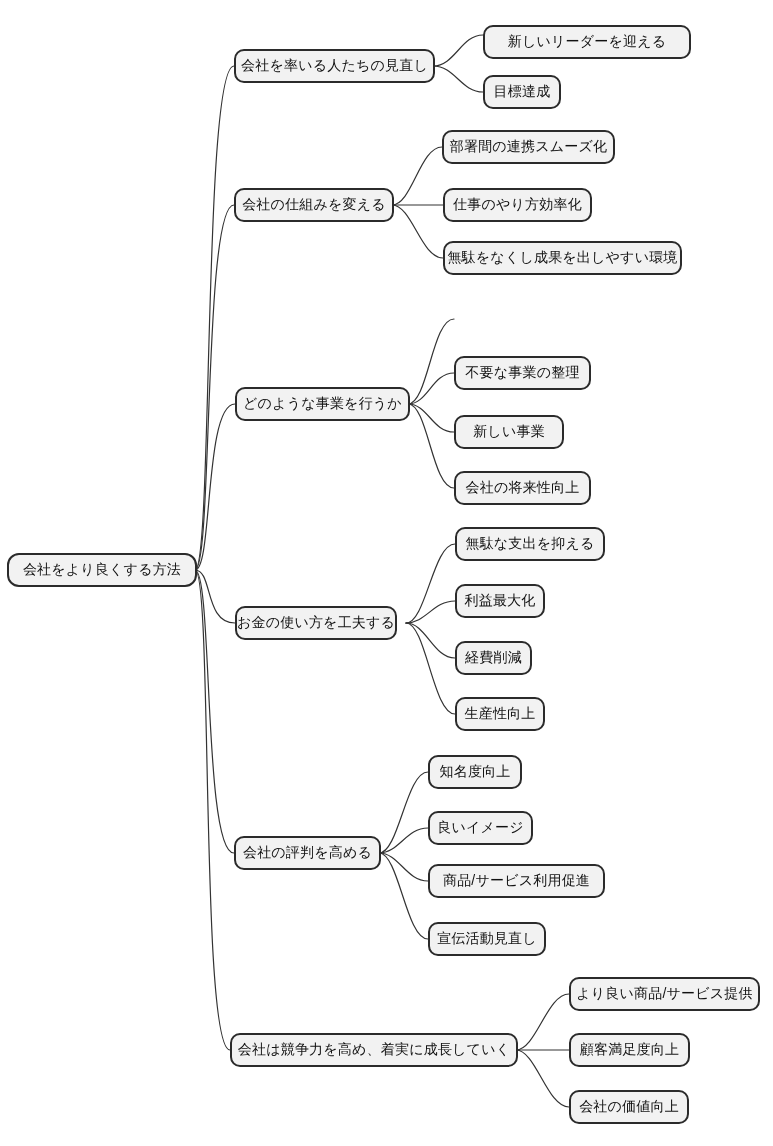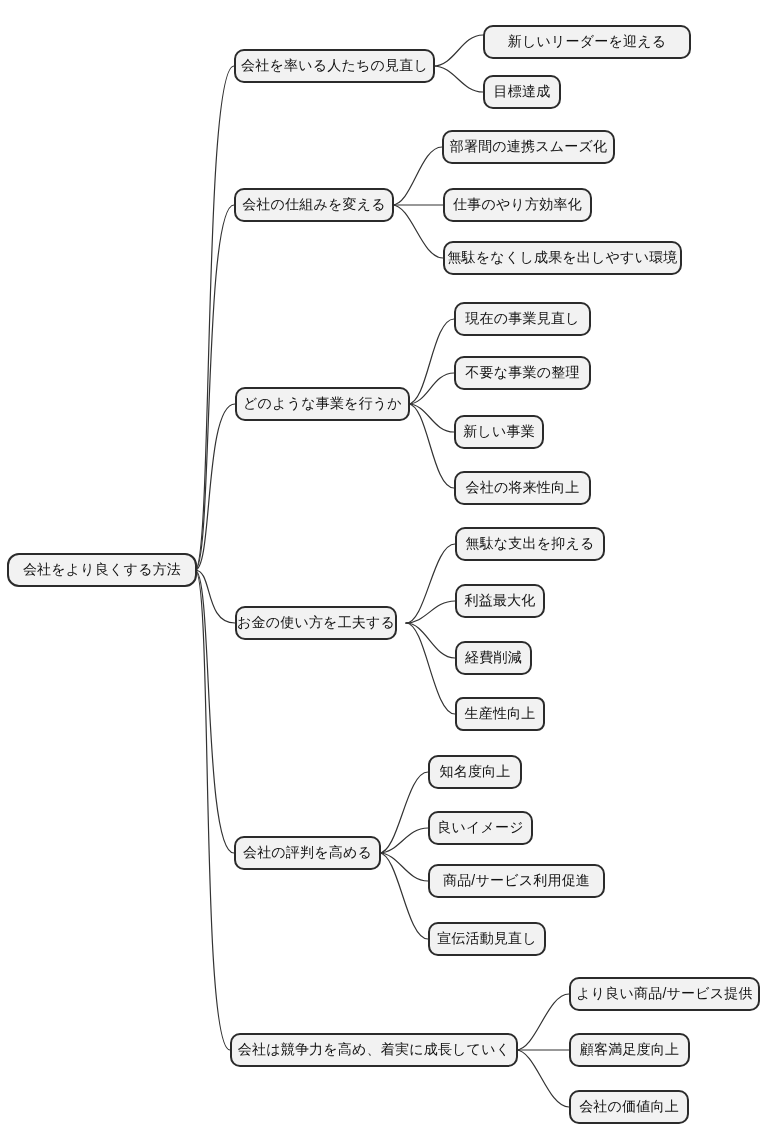--- a/index.html
+++ b/index.html
@@ -98,29 +98,28 @@
   <div class="node" style="left:234px;top:853px;width:147px;">会社の評判を高める</div>
   <div class="node" style="left:230px;top:1050px;width:288px;">会社は競争力を高め、着実に成長していく</div>
 
   <div class="node" style="left:483px;top:42px;width:208px;">新しいリーダーを迎える</div>
   <div class="node" style="left:483px;top:92px;width:78px;">目標達成</div>
 
   <div class="node" style="left:442px;top:147px;width:173px;">部署間の連携スムーズ化</div>
   <div class="node" style="left:443px;top:205px;width:149px;">仕事のやり方効率化</div>
   <div class="node" style="left:443px;top:258px;width:239px;">無駄をなくし成果を出しやすい環境</div>
 
-  <div class="node" style="left:454px;top:319px;width:137px;">現在の事業見直し</div>
   <div class="node" style="left:454px;top:373px;width:137px;">不要な事業の整理</div>
-  <div class="node" style="left:454px;top:432px;width:90px;">新しい事業</div>
+  <div class="node" style="left:454px;top:432px;width:110px;">新しい事業</div>
   <div class="node" style="left:454px;top:488px;width:137px;">会社の将来性向上</div>
 
   <div class="node" style="left:455px;top:544px;width:150px;">無駄な支出を抑える</div>
   <div class="node" style="left:455px;top:601px;width:90px;">利益最大化</div>
   <div class="node" style="left:455px;top:658px;width:77px;text-align:center;">経費削減</div>
-  <div class="node" style="left:455px;top:714px;width:90px;border-radius:8px;">生産性向上</div>
+  <div class="node" style="left:455px;top:714px;width:90px;">生産性向上</div>
 
   <div class="node" style="left:428px;top:772px;width:94px;text-align:center;">知名度向上</div>
   <div class="node" style="left:428px;top:828px;width:105px;">良いイメージ</div>
   <div class="node" style="left:428px;top:881px;width:177px;">商品/サービス利用促進</div>
   <div class="node" style="left:428px;top:939px;width:118px;">宣伝活動見直し</div>
 
   <div class="node" style="left:569px;top:994px;width:191px;">より良い商品/サービス提供</div>
   <div class="node" style="left:569px;top:1050px;width:121px;">顧客満足度向上</div>
   <div class="node" style="left:569px;top:1107px;width:120px;">会社の価値向上</div>
 

